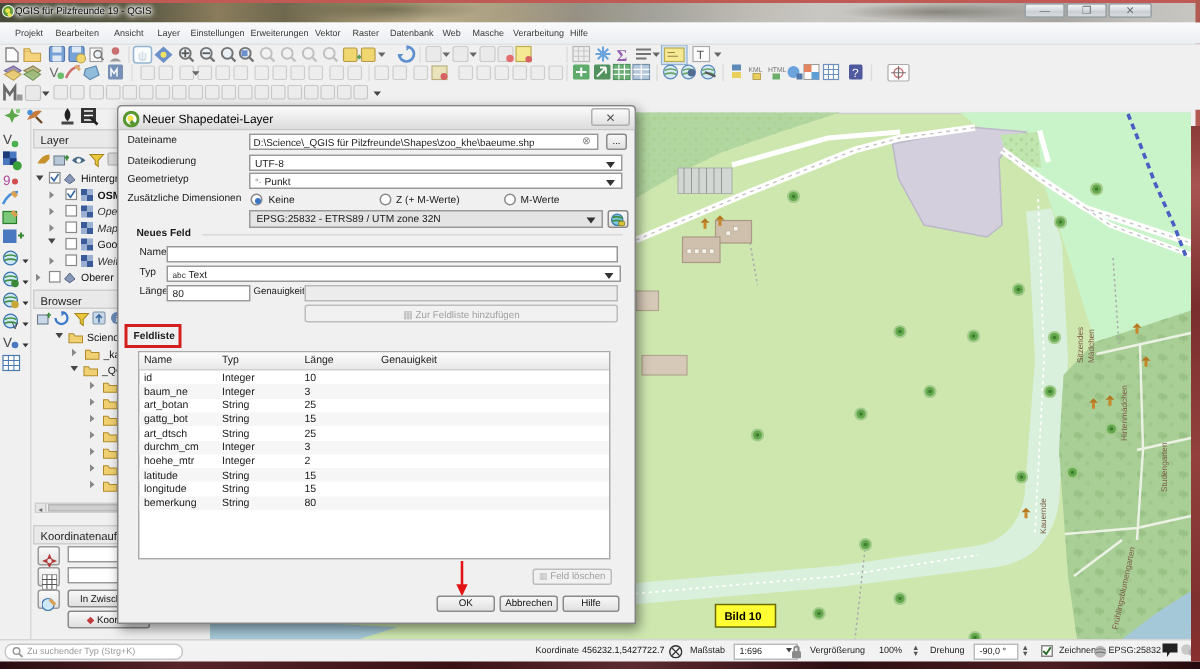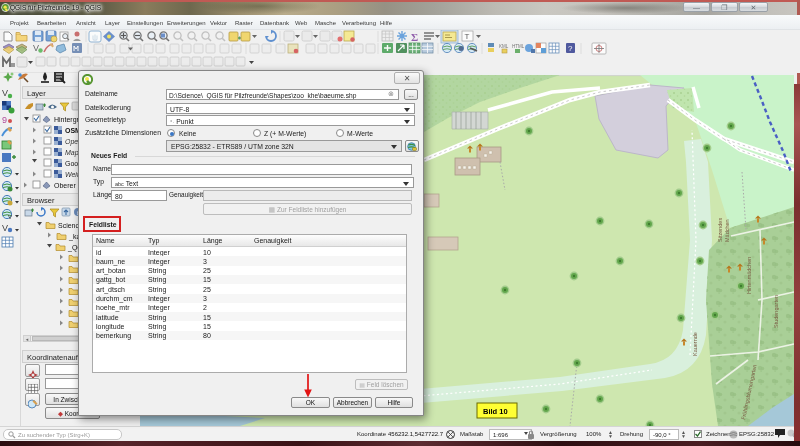--- a/index.html
+++ b/index.html
@@ -853,20 +853,23 @@
 </div>
 <svg class="abs" style="left:774px;top:428px" width="24px" height="11" viewBox="0 0 24 11">
     <path d="M1 1 L11 1 L11 7 L6 7 L4 10 L4 7 L1 7 Z" fill="#222"></path>
     <circle cx="17" cy="5" r="3.5" fill="#c8c8c8"></circle>
     <circle cx="21" cy="7" r="2.5" fill="#b0b0b0"></circle>
   </svg>
 <div class="abs" id="bottomstrip"></div>
 <div class="abs" id="redrightmap"></div>
 
 <div class="abs" id="dialog">
+  <div id="dlgtitle">
+      <b>Neuer Shapedatei-Layer</b>
+    </div>
   <svg style="position:absolute;left:3px;top:3px" width="11" height="11" viewBox="0 0 11 11">
       <circle cx="5.5" cy="5.5" r="5" fill="#fff"></circle>
       <circle cx="5.5" cy="5.5" r="4.6" fill="none" stroke="#589632" stroke-width="2"></circle>
       <circle cx="5" cy="5" r="2" fill="#f3e54b"></circle>
       <rect x="6" y="6" width="3.6" height="2.6" fill="#589632" transform="rotate(45 6 6)"></rect>
     </svg>
   <div id="dlgclose">✕</div>
   <div class="lbl" style="left:6px;top:19px">Dateiname</div>
   <div class="fld" style="left:87px;top:18px;width:233px;height:11px;font-size:6.6px;padding:1.5px 0 0 2px;white-space:nowrap;overflow:hidden">D:\Science\_QGIS für Pilzfreunde\Shapes\zoo_khe\baeume.shp</div>
   <div class="lbl" style="left:309px;top:19px;color:#888;font-size:7px">⊗</div>

